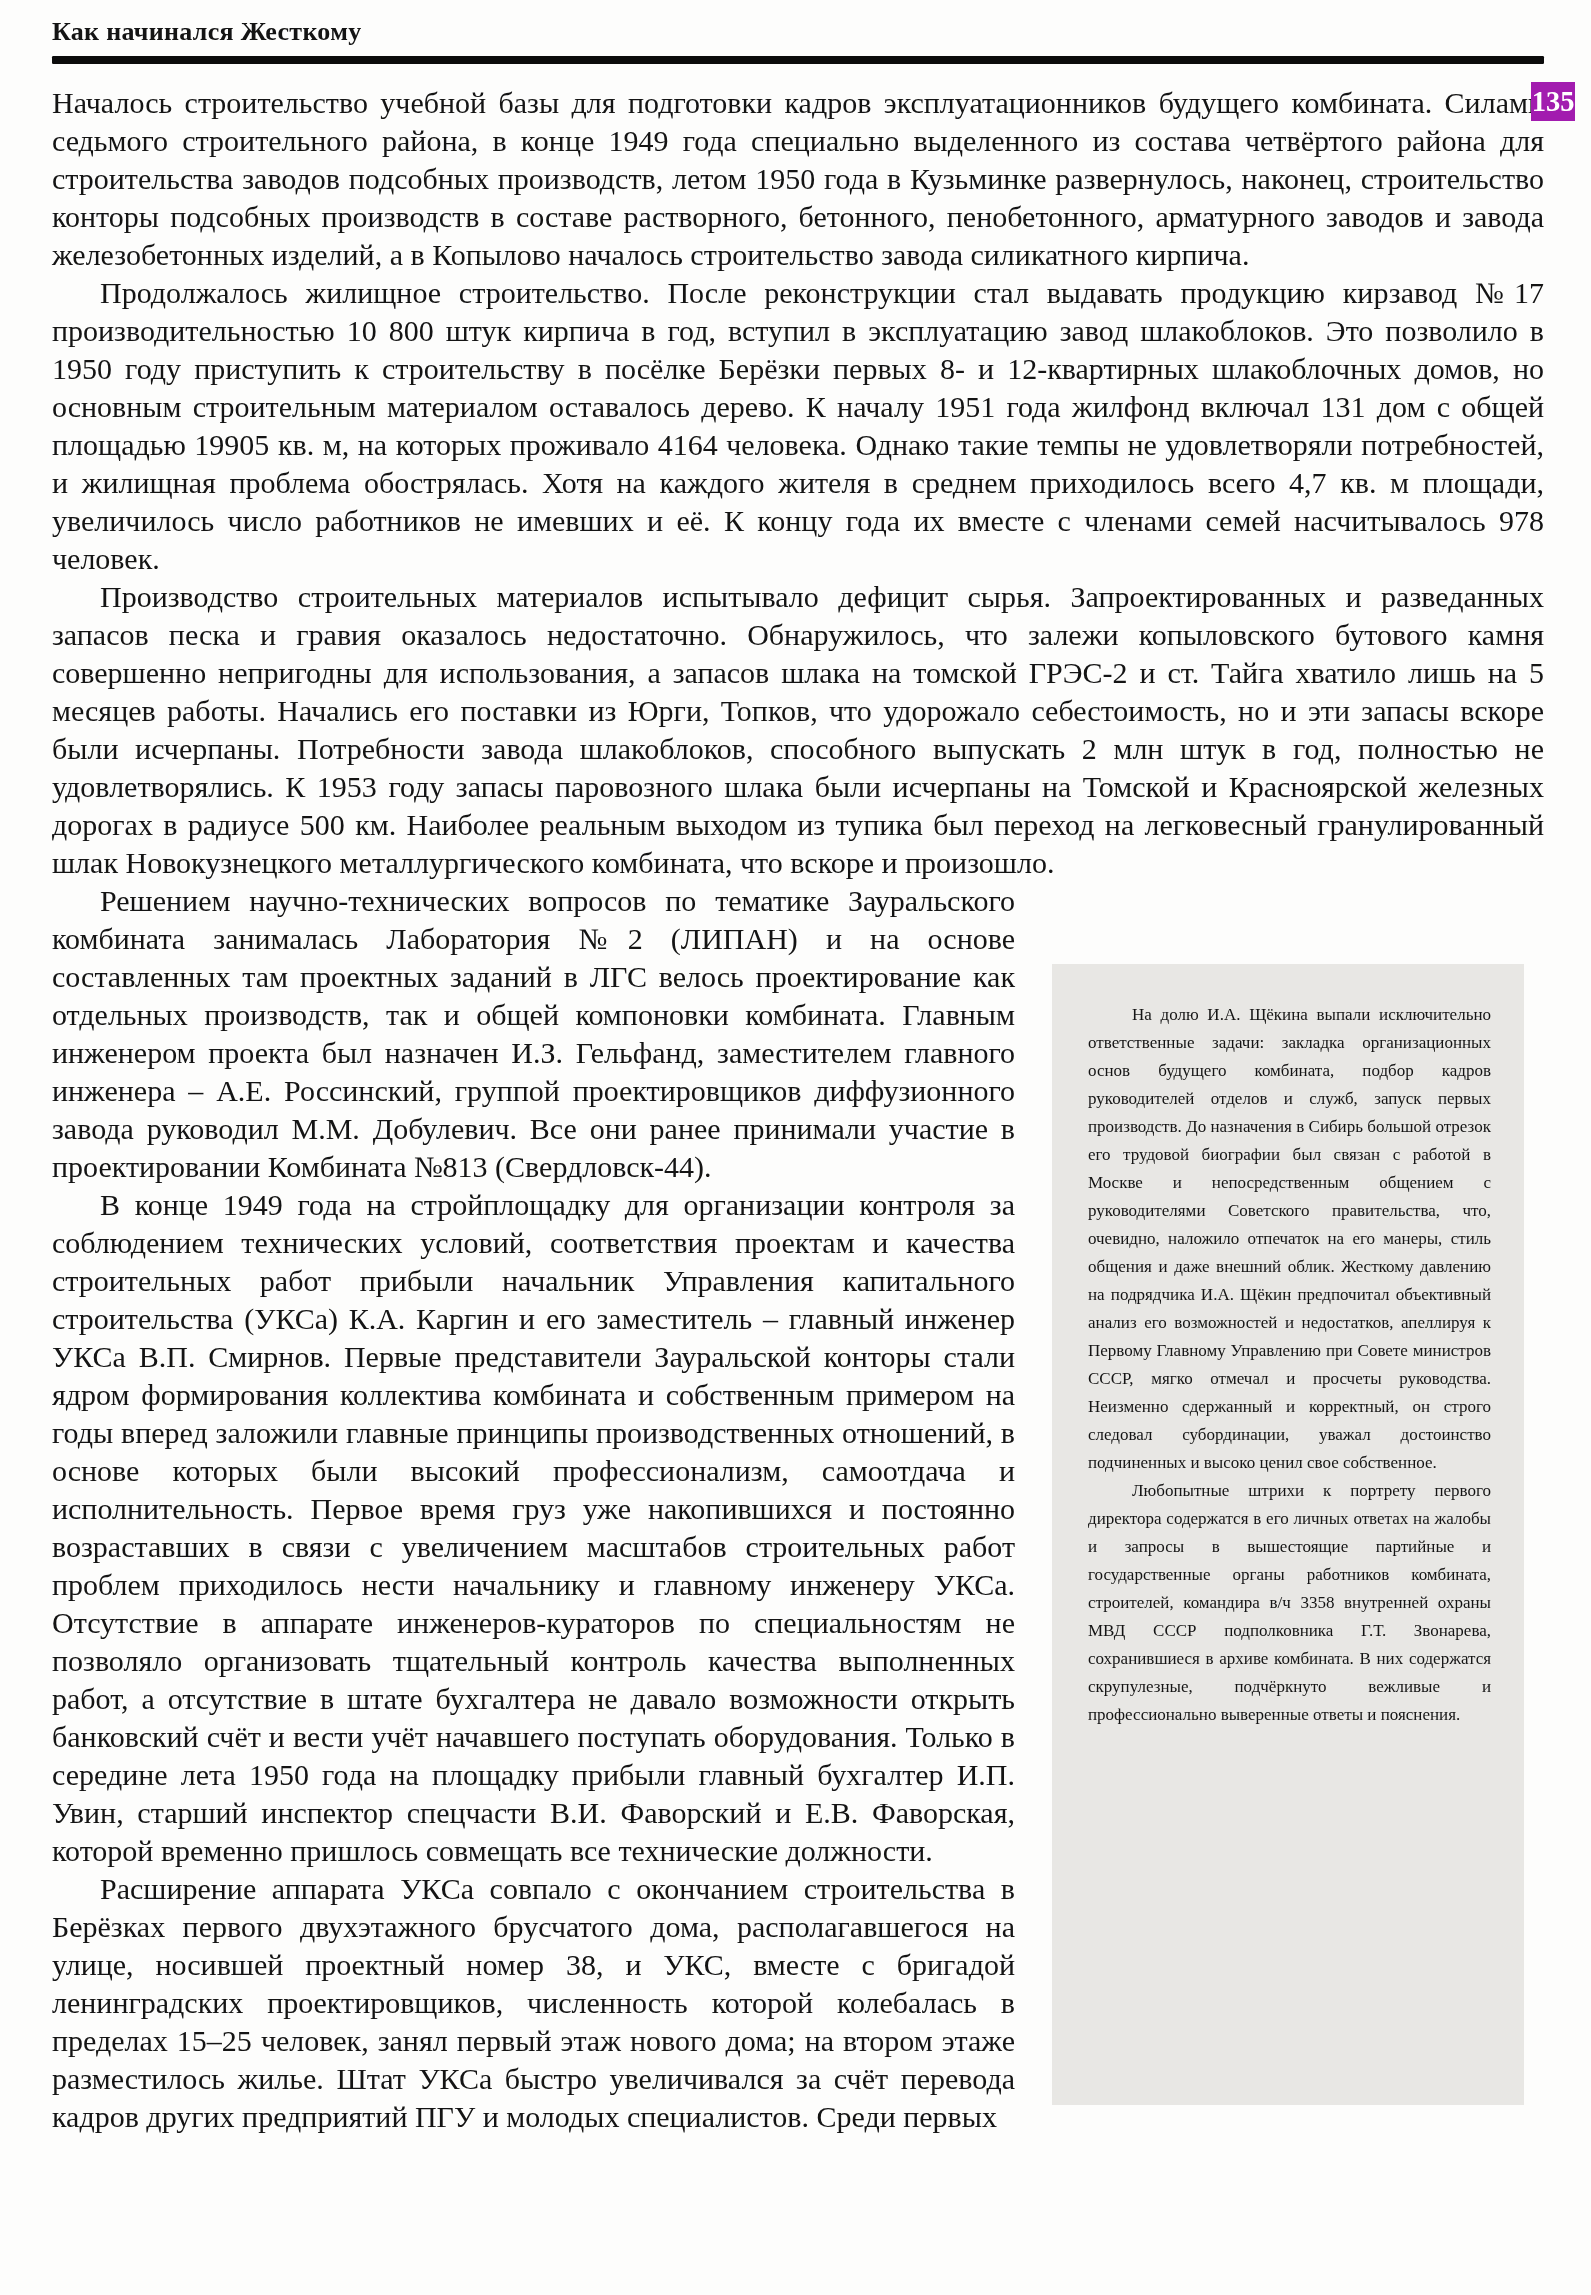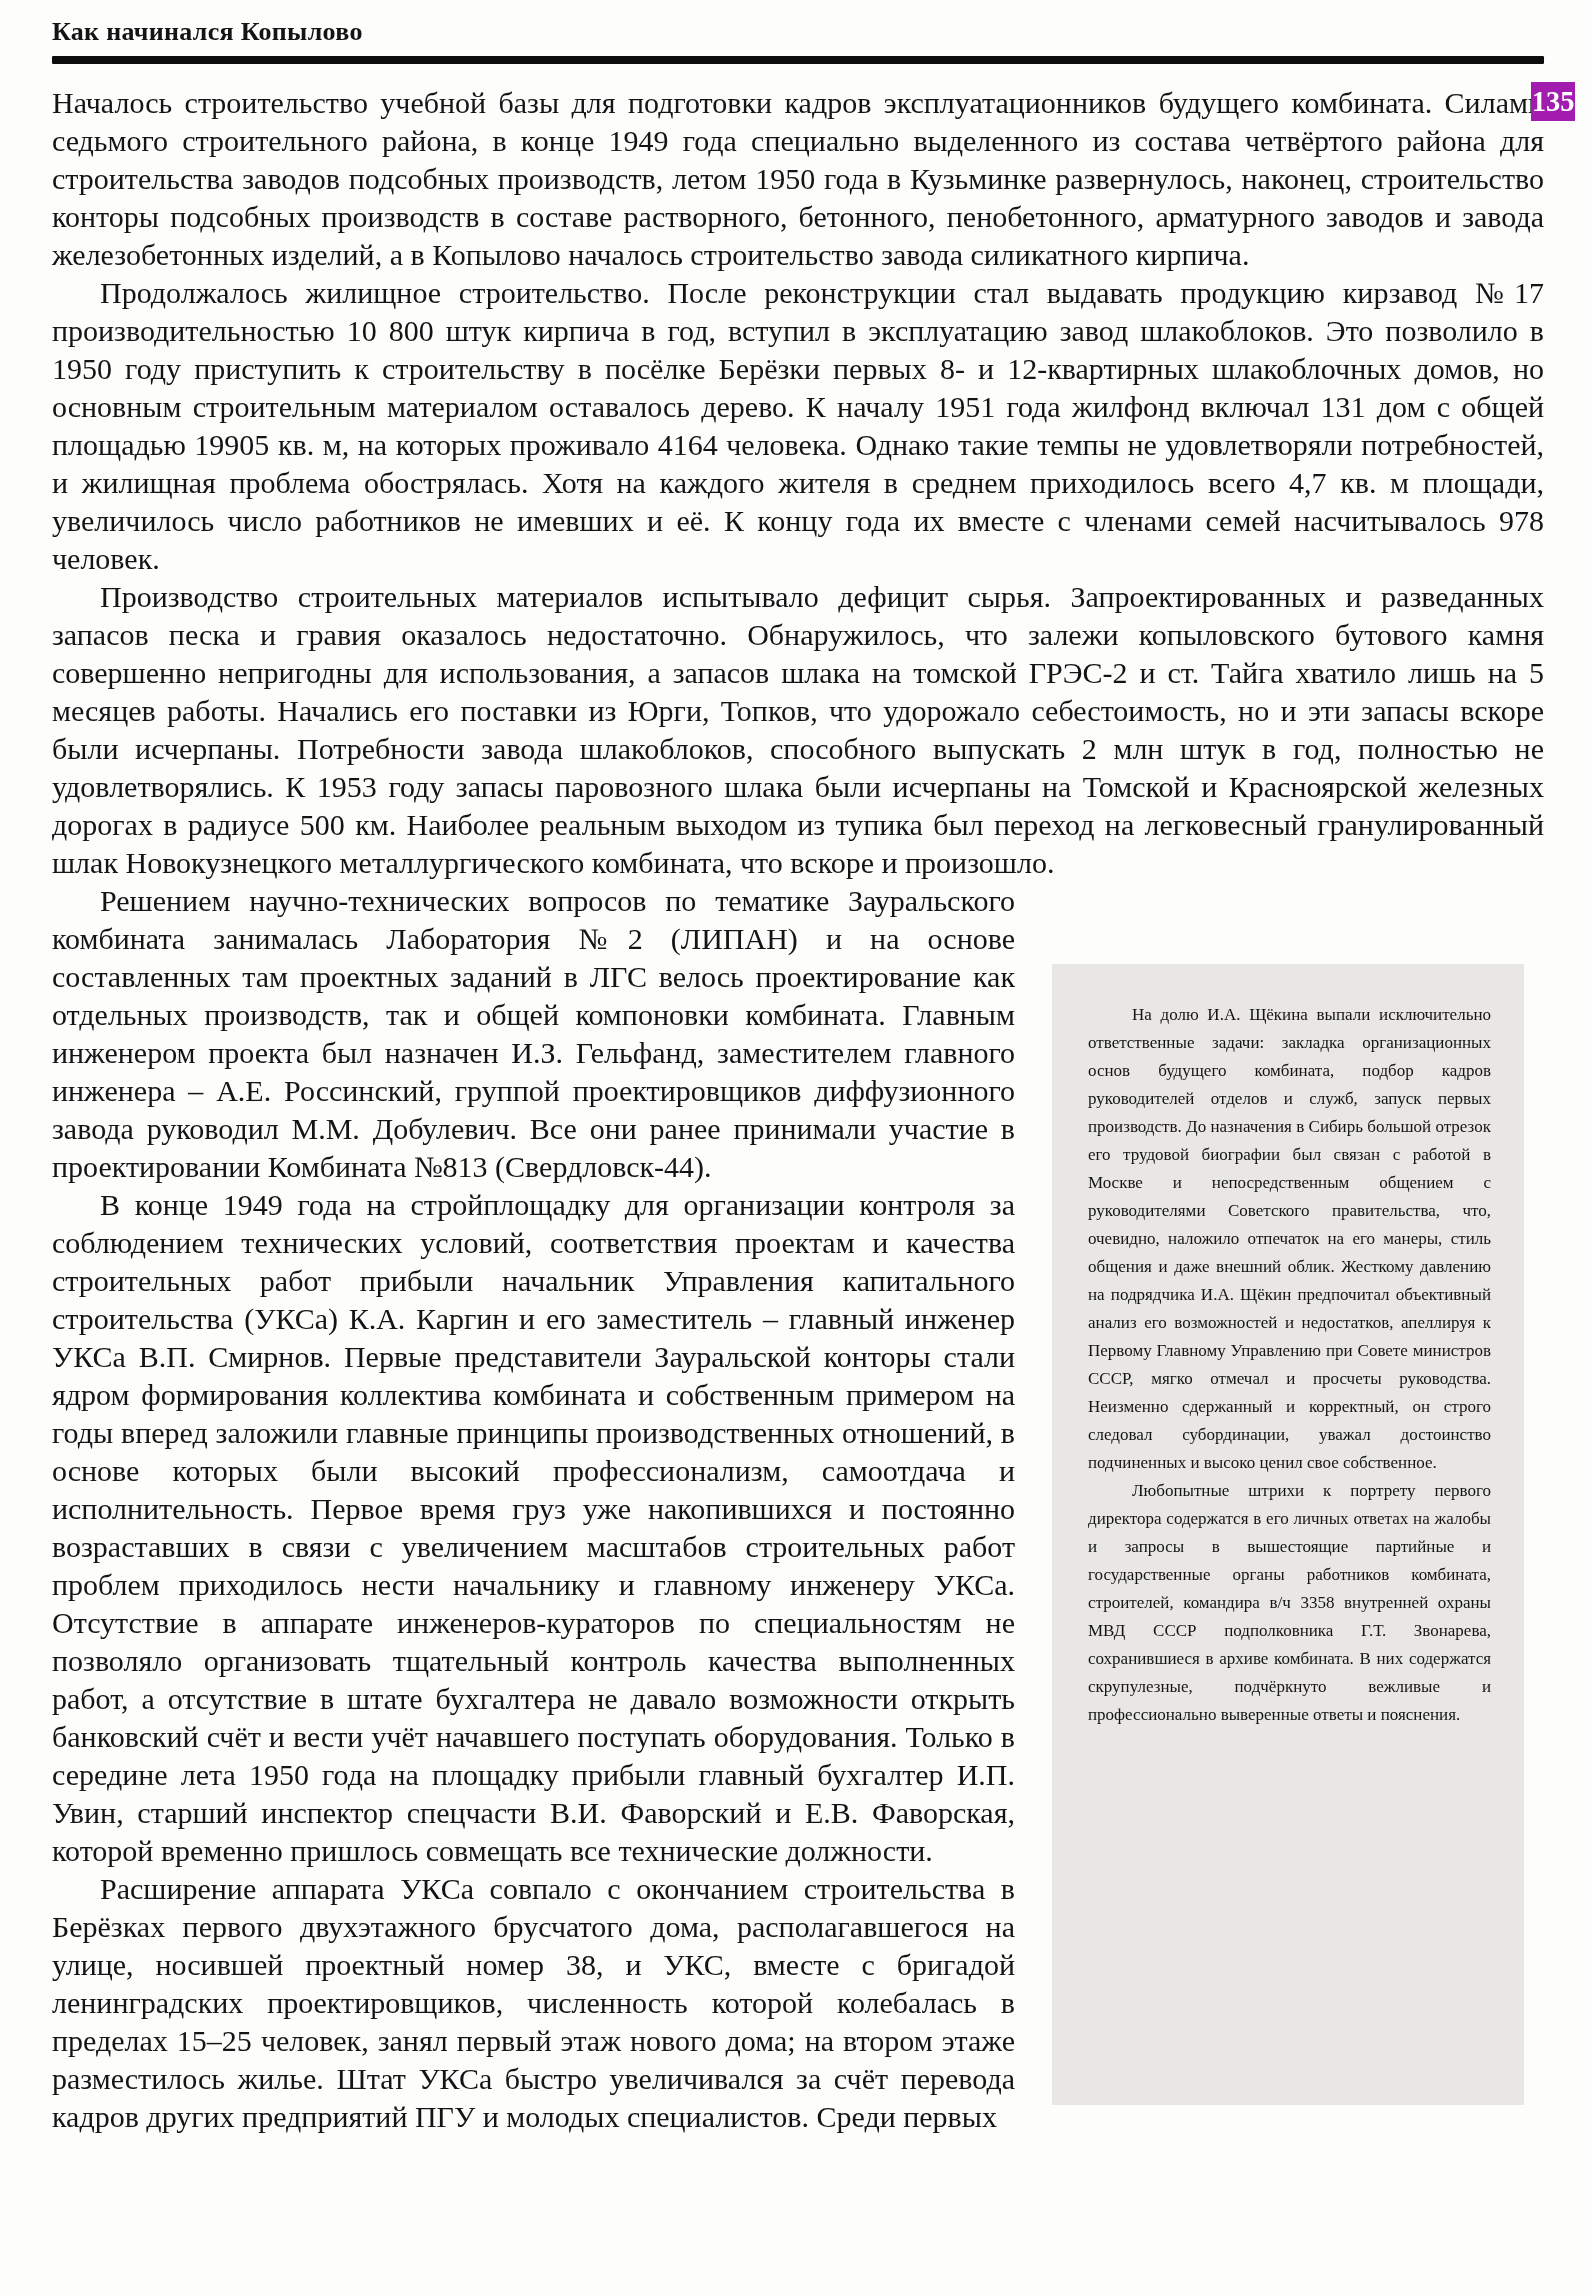--- a/index.html
+++ b/index.html
@@ -79,21 +79,21 @@
   .side-para {
     margin: 0;
     text-indent: 44px;
   }
 </style>
 </head>
 <body>
 
 <div class="page">
 
-  <h1 class="running-head">Как начинался Копылово</h1>
+  <h1 class="running-head">Как начинался Жесткому</h1>
 
   <div class="head-rule"></div>
 
   <div class="page-badge">135</div>
 
   <main class="body-text">
 
     <p class="para first">Началось строительство учебной базы для подготовки кадров эксплуатационников будущего комбината. Силами седьмого строительного района, в конце 1949 года специально выделенного из состава четвёртого района для строительства заводов подсобных производств, летом 1950 года в Кузьминке развернулось, наконец, строительство конторы подсобных производств в составе растворного, бетонного, пенобетонного, арматурного заводов и завода железобетонных изделий, а в Копылово началось строительство завода силикатного кирпича.</p>
 
     <p class="para">Продолжалось жилищное строительство. После реконструкции стал выдавать продукцию кирзавод №17 производительностью 10 800 штук кирпича в год, вступил в эксплуатацию завод шлакоблоков. Это позволило в 1950 году приступить к строительству в посёлке Берёзки первых 8- и 12-квартирных шлакоблочных домов, но основным строительным материалом оставалось дерево. К началу 1951 года жилфонд включал 131 дом с общей площадью 19905 кв. м, на которых проживало 4164 человека. Однако такие темпы не удовлетворяли потребностей, и жилищная проблема обострялась. Хотя на каждого жителя в среднем приходилось всего 4,7 кв. м площади, увеличилось число работников не имевших и её. К концу года их вместе с членами семей насчитывалось 978 человек.</p>

